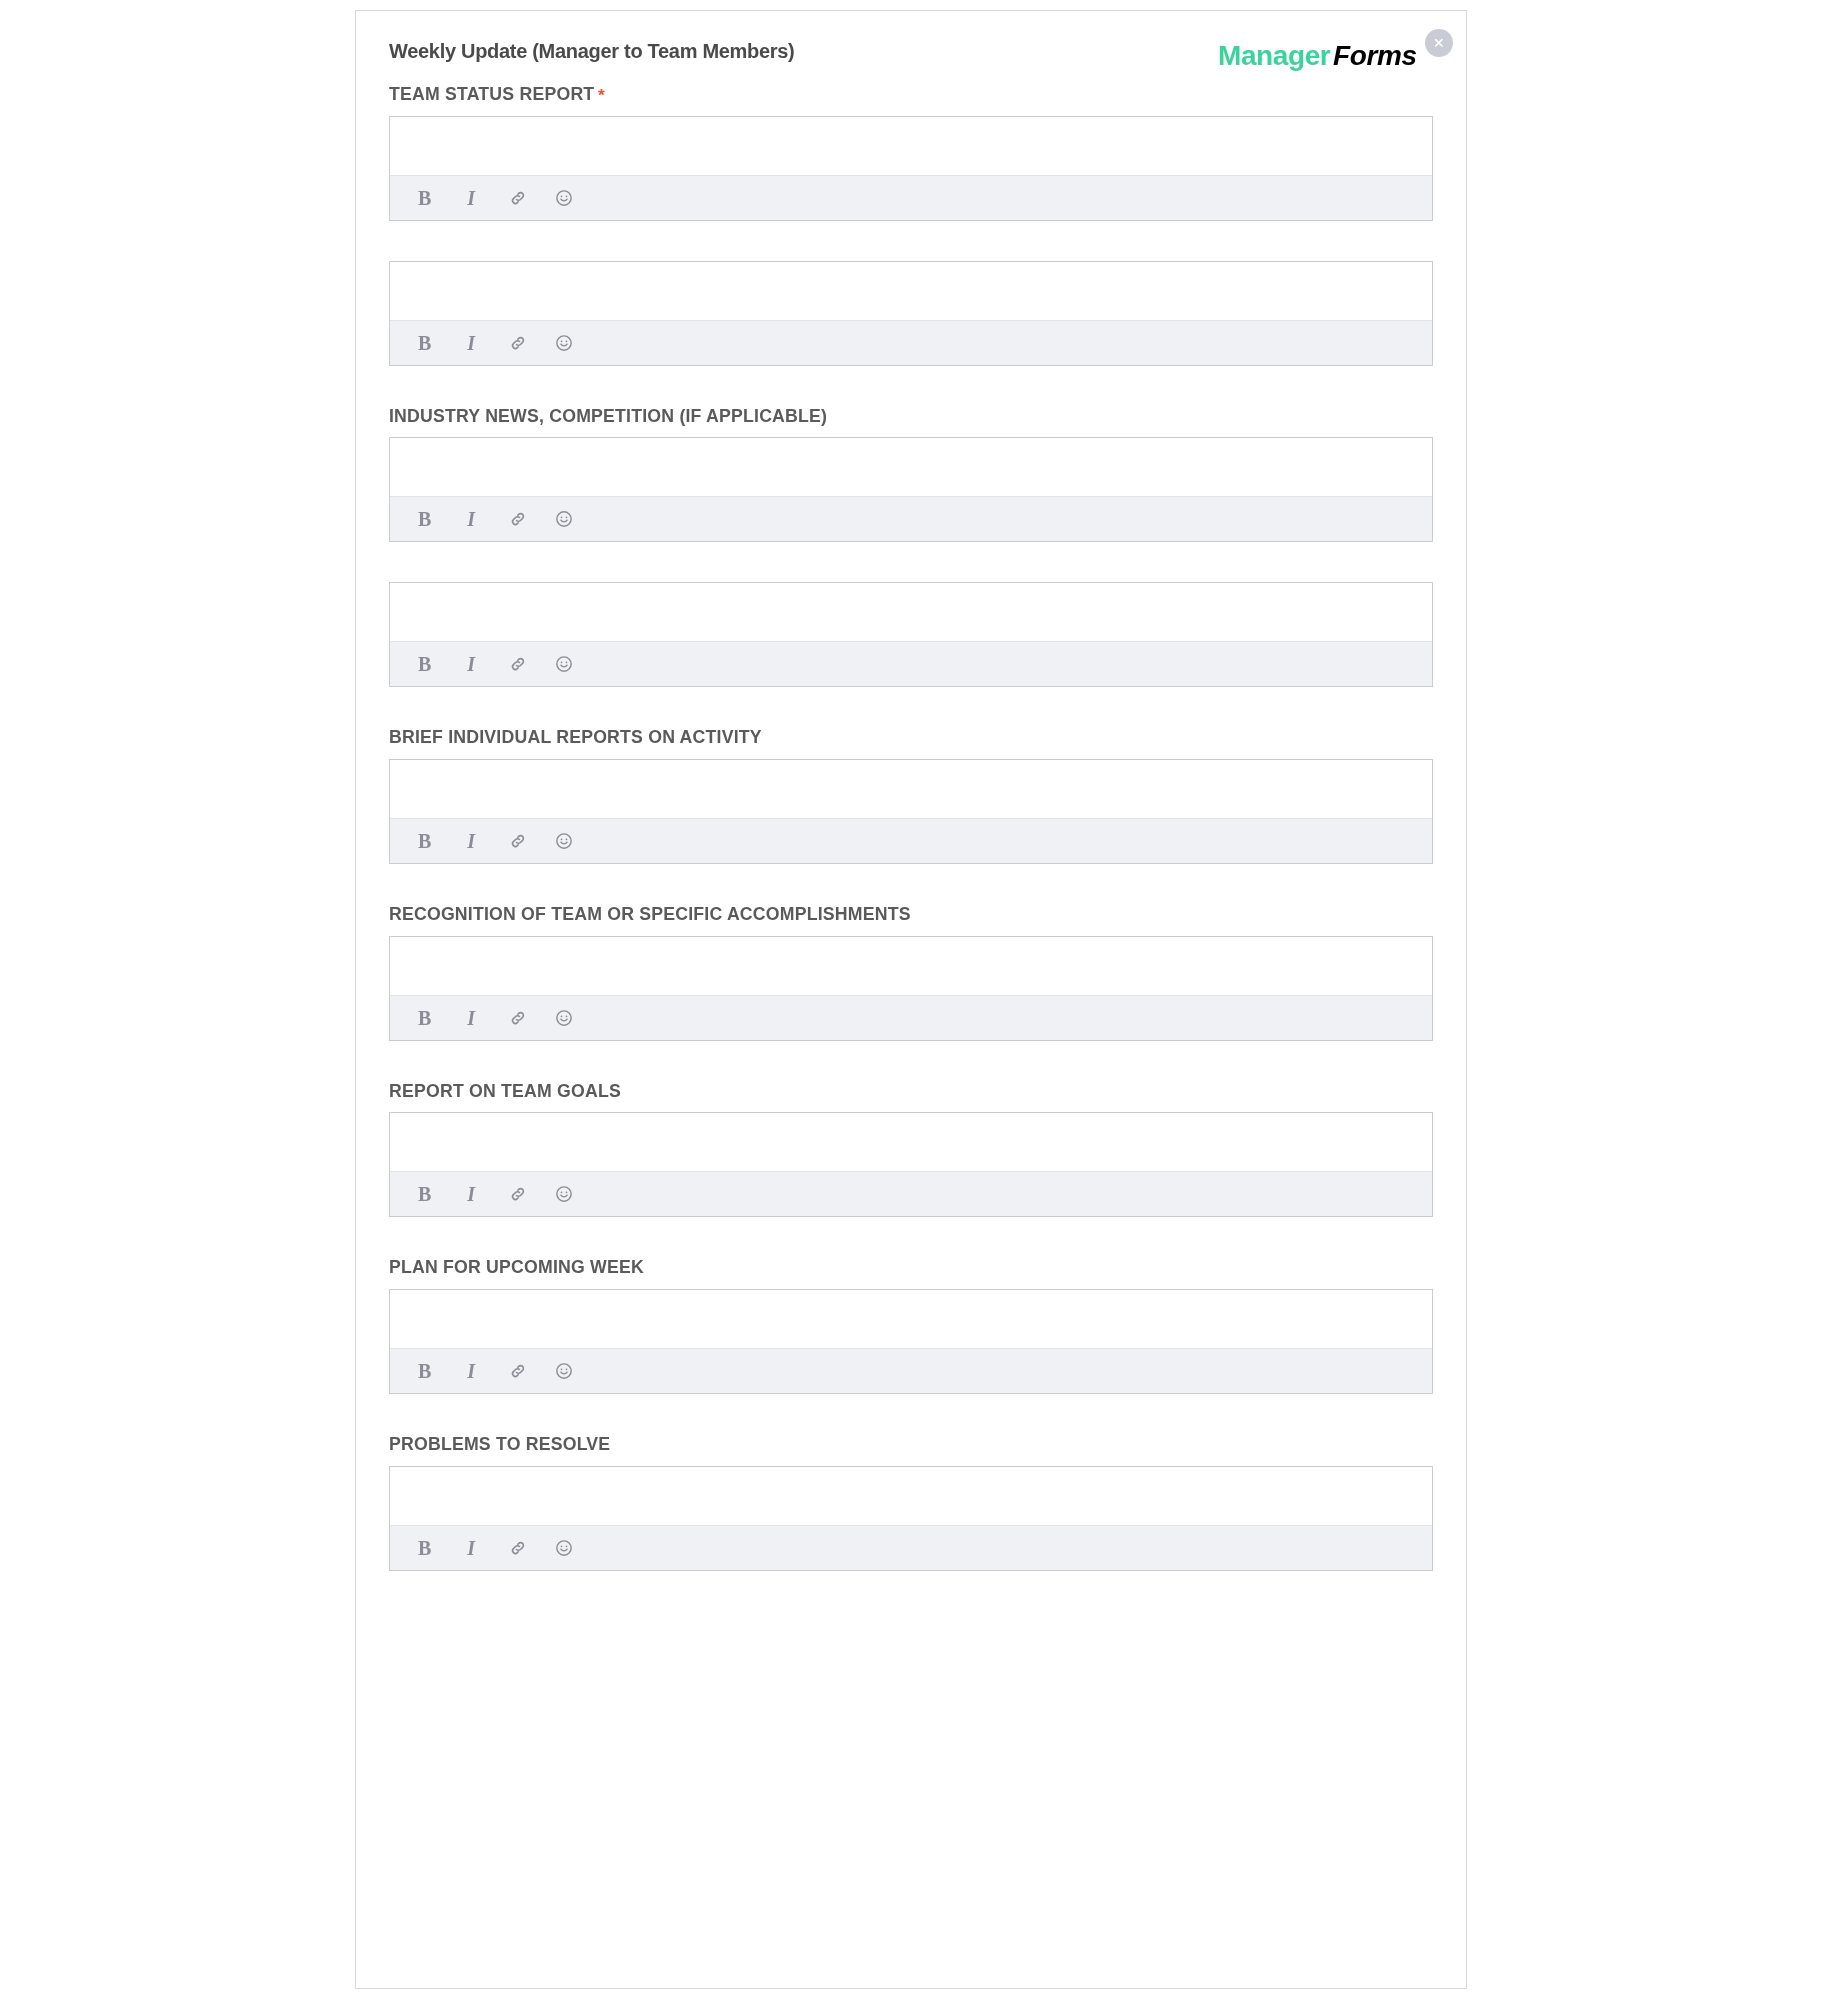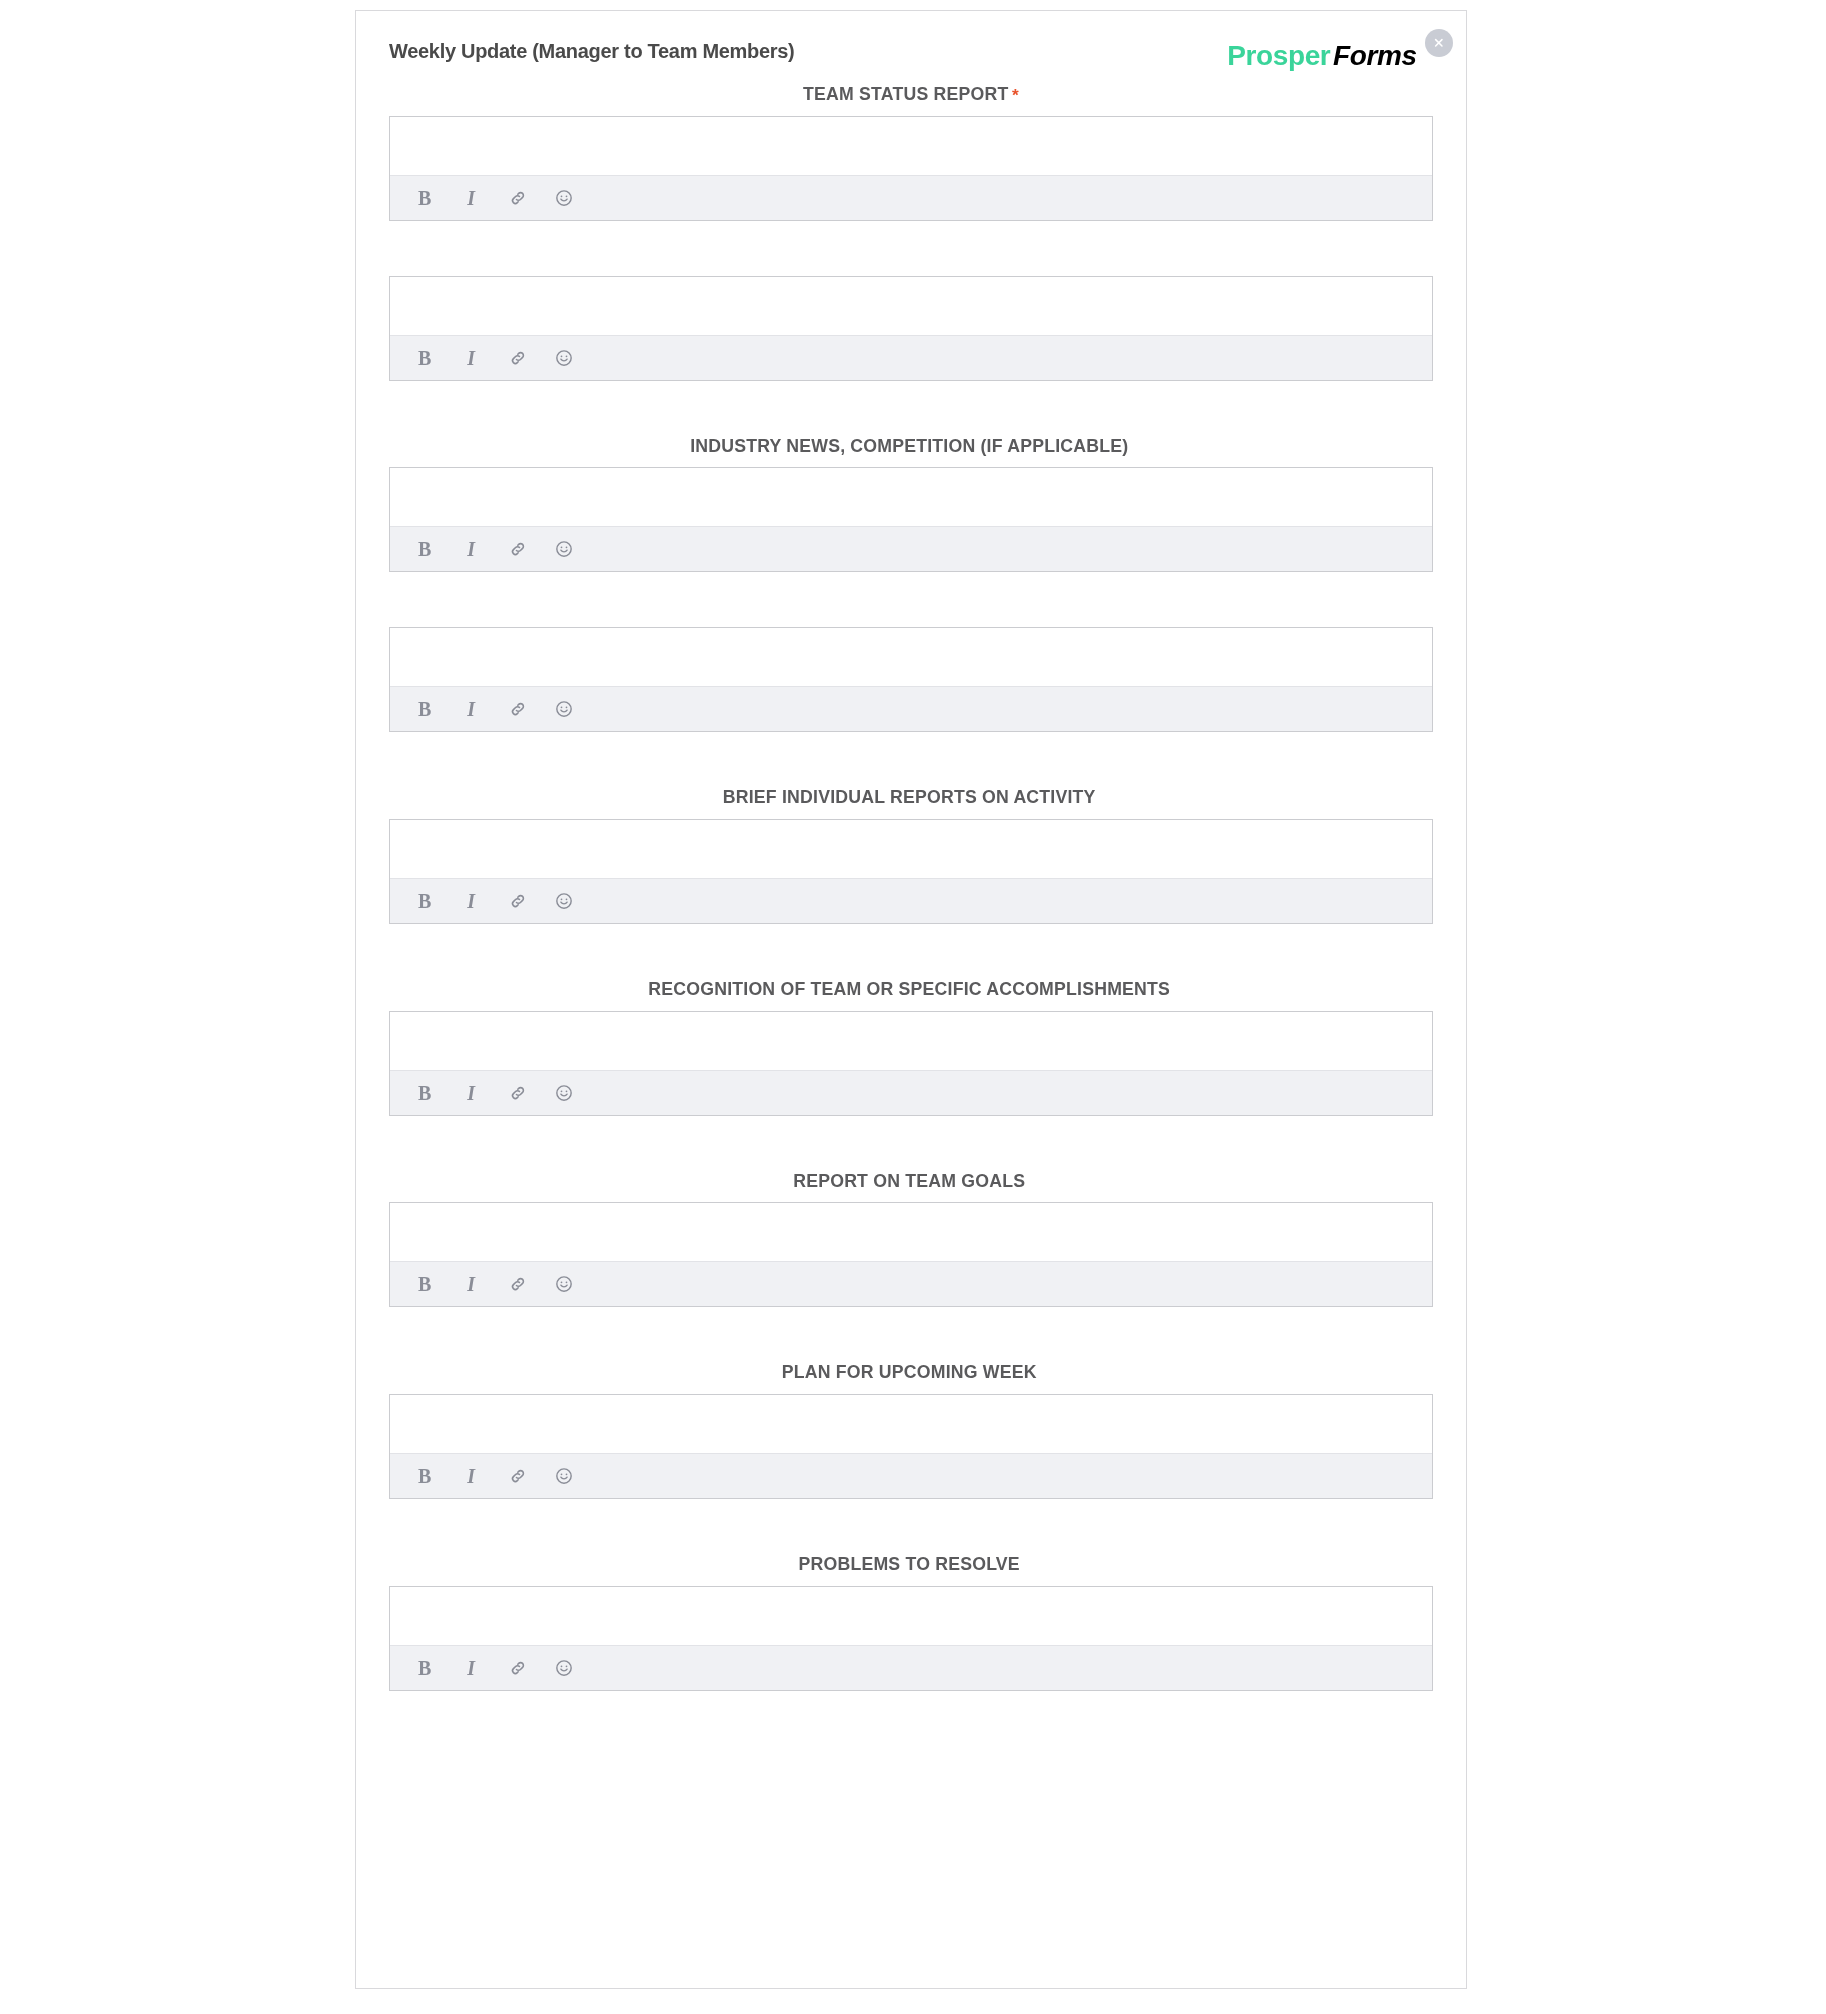--- a/index.html
+++ b/index.html
@@ -74,21 +74,21 @@
     border-radius: 50%;
     background: #c9ccd4;
     display: flex;
     align-items: center;
     justify-content: center;
     cursor: pointer;
   }
   .close-btn svg { display: block; }
 
   
-  .field-block { margin-bottom: 16px; text-align: center; }
+  .field-block { margin-bottom: 1px; }
 
   .field-label {
     font-size: 17.7px;
     font-weight: 700;
     color: #5a5a5c;
     letter-spacing: 0.2px;
     text-transform: uppercase;
     line-height: 1.2;
     padding-bottom: 10px;
     white-space: nowrap;
@@ -159,21 +159,21 @@
 </head>
 <body>
 
 <div class="form-card">
   <div class="form-inner">
 
     <div class="header-row">
       <div class="form-title">Weekly Update (Manager to Team Members)</div>
 
       <div class="brand-logo">
-        <span class="brand-prosper">Prosper</span><span class="brand-forms">Forms</span>
+        <span class="brand-prosper">Manager</span><span class="brand-forms">Forms</span>
       </div>
 
       <div class="close-btn">
         <svg width="13.6" height="13.6" viewBox="0 0 15 15">
           <path d="M4 4 L11 11 M11 4 L4 11" stroke="#ffffff" stroke-width="1.7" stroke-linecap="round" fill="none"></path>
         </svg>
       </div>
     </div>
 
     <div id="fields-root">

